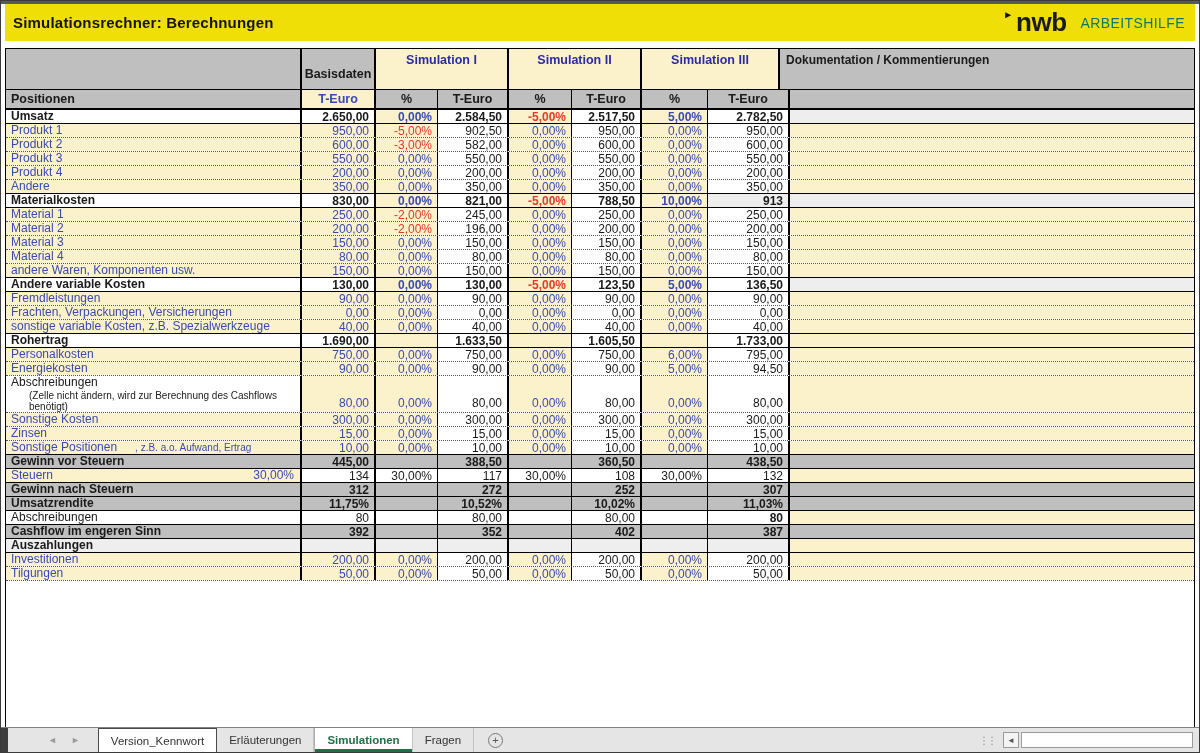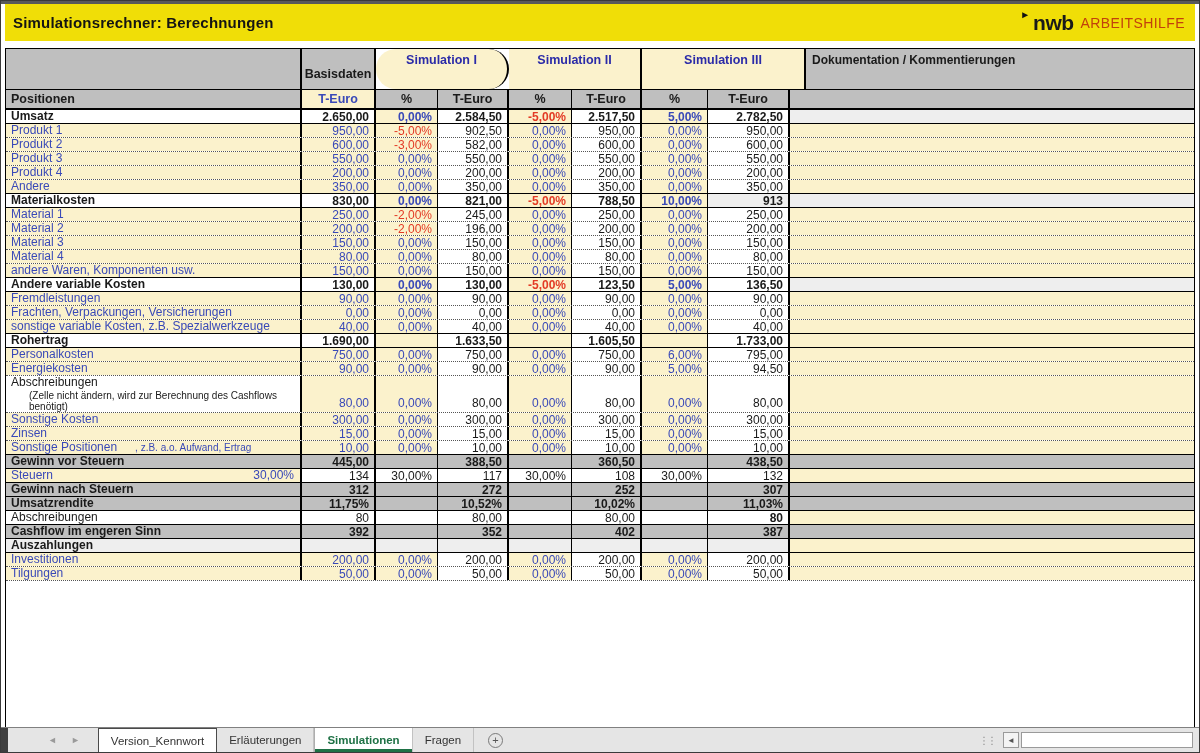--- a/index.html
+++ b/index.html
@@ -12,22 +12,22 @@
   .top-strip { position:absolute; top:0; left:0; right:0; height:3px; background:#58595b; }
   
   .banner {
     position:absolute; top:3px; left:4px; right:4px; height:37px;
     background:#f0de07; display:flex; align-items:center; justify-content:space-between;
     padding:0 10px 0 8px;
   }
   .title { font-size:15px; font-weight:bold; color:#141414; letter-spacing:.2px; }
   .logo { display:flex; align-items:center; color:#1a1a1a; }
   .logo-mark { font-size:10px; position:relative; top:-8px; margin-right:3px; color:#111; }
-  .logo-name { font-size:21px; font-weight:bold; letter-spacing:-.5px; }
-  .logo-suffix { font-size:14px; margin-left:7px; letter-spacing:.4px; color:#c2410c; }
+  .logo-name { font-size:26px; font-weight:bold; letter-spacing:-.5px; }
+  .logo-suffix { font-size:14px; margin-left:14px; letter-spacing:.4px; color:#0f766e; }
   
   .table {
     position:absolute; top:47px; left:4px; right:4px; bottom:25px;
     overflow:hidden; border-left:1px solid #000; border-right:1px solid #000;
     background:#fff; font-size:12px; color:#1a1a1a;
   }
   .hrow1, .hrow2, .row { display:flex; width:100%; border-top:0; }
   .hrow1 { height:42px; border-top:1px solid #000; border-bottom:1px solid #000; }
   .hrow2 { height:20px; border-bottom:2px solid #000; }
   .row { height:14px; }
@@ -39,23 +39,23 @@
   .cell:nth-child(1){ width:296px; border-right:2px solid #000; }
   .cell:nth-child(2){ width:74px;  border-right:2px solid #000; }
   .cell:nth-child(3){ width:62px;  border-right:1px solid #000; }
   .cell:nth-child(4){ width:71px;  border-right:2px solid #000; }
   .cell:nth-child(5){ width:63px;  border-right:1px solid #000; }
   .cell:nth-child(6){ width:70px;  border-right:2px solid #000; }
   .cell:nth-child(7){ width:66px;  border-right:1px solid #000; }
   .cell:nth-child(8){ width:82px;  border-right:2px solid #000; }
   .cell:nth-child(9){ flex:1; border-right:0; }
   
-  .hrow1 .cell:nth-child(3){ width:133px; border-right:2px solid #000;border-radius:20px; }
+  .hrow1 .cell:nth-child(3){ width:133px; border-right:2px solid #000; }
   .hrow1 .cell:nth-child(4){ width:133px; border-right:2px solid #000; }
-  .hrow1 .cell:nth-child(5){ width:164px; border-right:2px solid #000; }
+  .hrow1 .cell:nth-child(5){ width:138px; border-right:2px solid #000; }
   .hrow1 .cell:nth-child(6){ flex:1; border-right:0; }
   .h-basis { display:flex; justify-content:center; padding-top:18px; font-weight:bold; font-size:12.5px; }
   .h-sim   { display:flex; justify-content:center; padding-top:4px; font-weight:bold; font-size:12.5px; color:#2b2ba8; }
   .h-doc   { padding:4px 0 0 6px; font-weight:bold; font-size:12px; }
   .hrow2 .cell { display:flex; align-items:center; justify-content:center; font-weight:bold; font-size:12.5px; }
   .hrow2 .cell:nth-child(1){ justify-content:flex-start; padding-left:5px; }
   
   .bg-w { background:#fff; }
   .bg-c { background:#fbf2cc; }
   .bg-g { background:#bfbfbf; }

